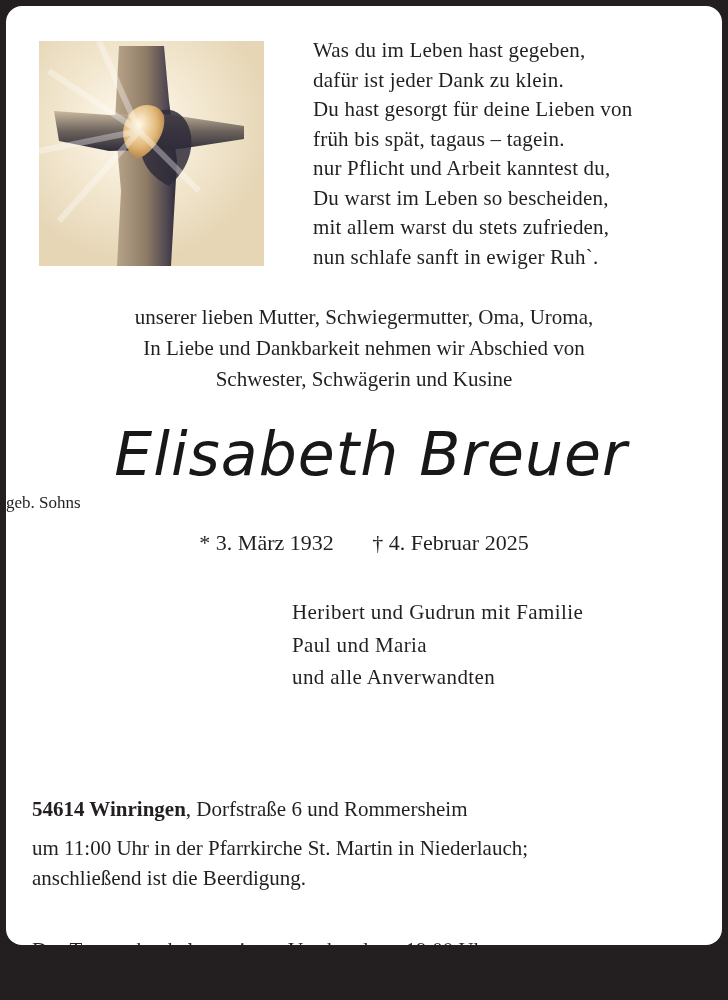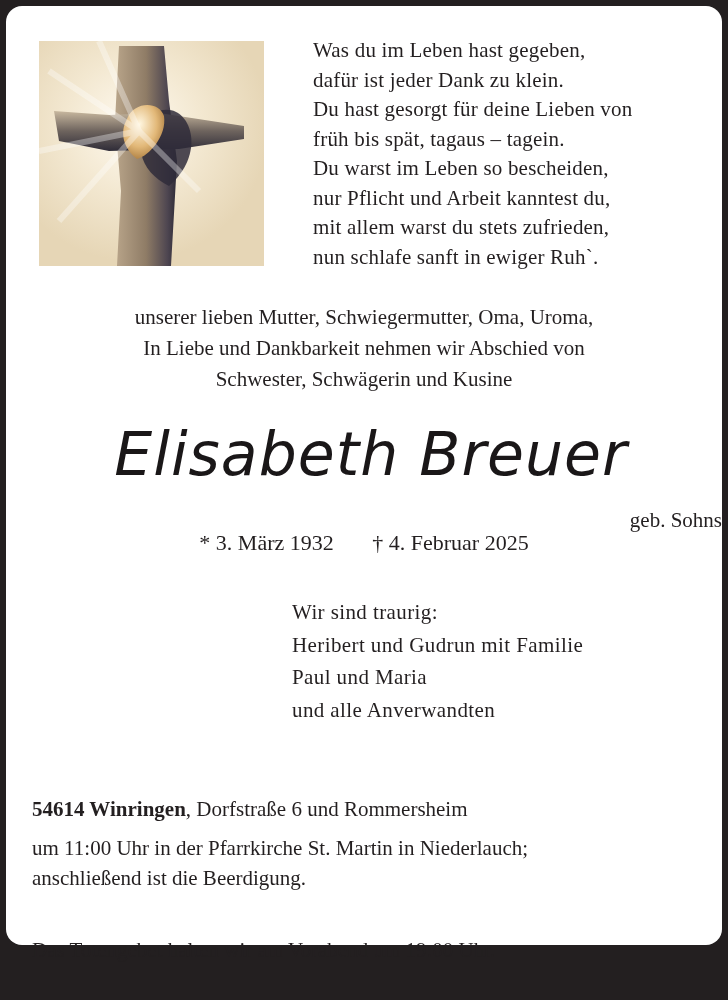--- a/index.html
+++ b/index.html
@@ -24,22 +24,22 @@
     .intro {
       position: absolute; left: 0; top: 296px; width: 716px; text-align: center;
       font-size: 21px; line-height: 31px;
     }
     .name {
       position: absolute; left: 0; top: 408px; width: 716px; text-align: center;
       font-family: "DejaVu Sans", sans-serif; font-size: 60px; line-height: 80px;
       font-style: italic; letter-spacing: 1px; color: #1a1718; padding-left: 7px;
     }
     .maiden {
-      position: absolute; left: 0; top: 482px; width: 716px; text-align: right;
-      font-size: 21px; line-height: 30px; margin-top: 17px;
+      position: absolute; left: 0; top: 482px; width: 716px; text-align: left;
+      font-size: 17px; line-height: 30px;
     }
     .dates {
       position: absolute; left: 0; top: 522px; width: 716px; text-align: center;
       font-size: 22px; line-height: 30px; white-space: pre;
     }
     .mourners {
       position: absolute; left: 286px; top: 590px;
       font-size: 21px; line-height: 32.5px;
       letter-spacing: 0.4px;
     }
@@ -102,40 +102,39 @@
         <line x1="100" y1="90" x2="160" y2="150"></line>
       </g>
     </svg>
   </div>
 
   <div class="poem">
     <div>Was du im Leben hast gegeben,</div>
     <div>dafür ist jeder Dank zu klein.</div>
     <div>Du hast gesorgt für deine Lieben von</div>
     <div>früh bis spät, tagaus – tagein.</div>
+    <div>nur Pflicht und Arbeit kanntest du,</div>
     <div>Du warst im Leben so bescheiden,</div>
-    <div>nur Pflicht und Arbeit kanntest du,</div>
     <div>mit allem warst du stets zufrieden,</div>
     <div>nun schlafe sanft in ewiger Ruh`.</div>
   </div>
 
   <div class="intro">
     <div>unserer lieben Mutter, Schwiegermutter, Oma, Uroma,</div>
     <div>In Liebe und Dankbarkeit nehmen wir Abschied von</div>
     <div>Schwester, Schwägerin und Kusine</div>
   </div>
 
   <div class="name">Elisabeth Breuer</div>
 
   <div class="maiden">geb. Sohns</div>
 
   <div class="dates"><span>*</span> <span>3. März 1932</span>       <span>†</span> <span>4. Februar 2025</span></div>
 
   <div class="mourners">
-    <div>Wir sind traurig:</div>
     <div>Heribert und Gudrun mit Familie</div>
     <div>Paul und Maria</div>
     <div>und alle Anverwandten</div>
   </div>
 
   <div class="address"><b>54614 Winringen</b><span>, Dorfstraße 6 und Rommersheim</span></div>
 
   <div class="service">
     <div>um 11:00 Uhr in der Pfarrkirche St. Martin in Niederlauch;</div>
     <div>anschließend ist die Beerdigung.</div>

